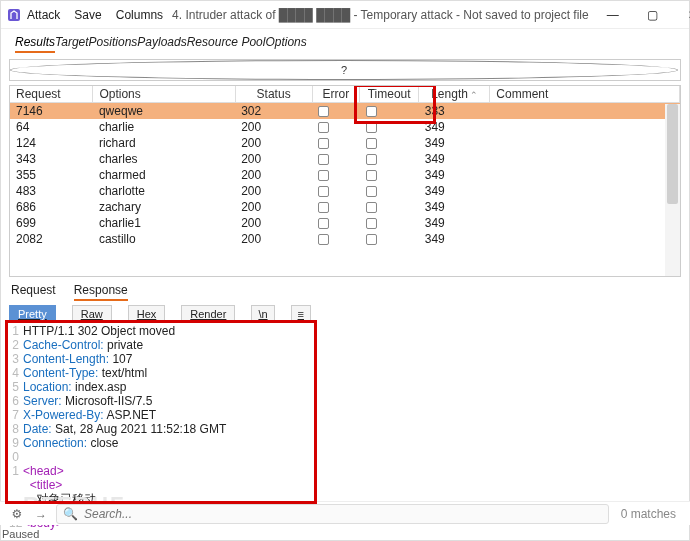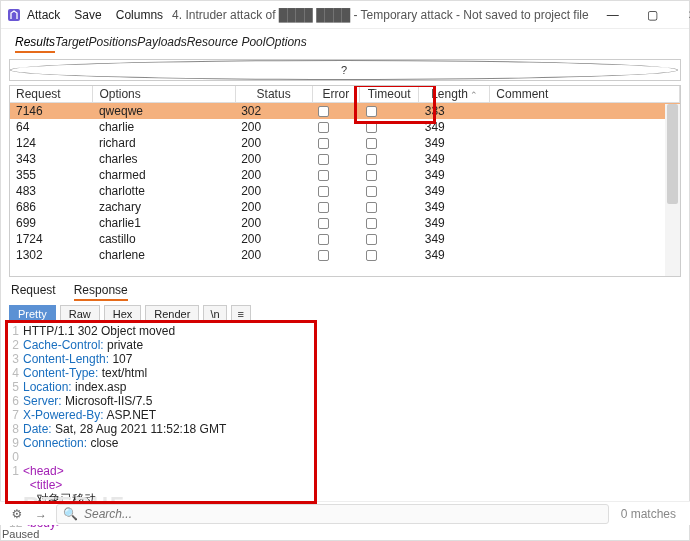--- a/index.html
+++ b/index.html
@@ -25,21 +25,21 @@
   th.center { text-align: center; }
   tr.sel td { background: #f4b17e; }
   td.center { text-align: left; }
   .cb { display: inline-block; width: 11px; height: 11px; border: 1px solid #888; border-radius: 2px; background: #fff; vertical-align: middle; }
   .sort-arrow { font-size: 9px; color: #888; margin-left: 2px; }
   .red-box-col { position: absolute; border: 3px solid #d40000; pointer-events: none; }
   .rb1 { left: 344px; top: -2px; width: 82px; height: 40px; }
   .subtabs { display: flex; gap: 18px; padding: 6px 10px 0 10px; height: 24px; }
   .subtab { cursor: default; }
   .subtab.active { border-bottom: 2px solid #e66b1a; }
-  .respbar { display: flex; align-items: center; gap: 4px; padding: 4px 8px 0 8px; }
+  .respbar { display: flex; align-items: center; gap: 16px; padding: 4px 8px 0 8px; text-decoration: underline; }
   .respbtn { border: 1px solid #ccc; border-bottom: none; padding: 2px 8px; background: #f5f5f5; cursor: default; font-size: 11px; }
   .respbtn.active { background: #5b91d4; color: #fff; border-color: #5b91d4; }
   .respbtn.sep { padding: 2px 6px; }
   .respbtn.ham { padding: 2px 6px; }
   .response-area { position: relative; margin: 0 8px; }
   .rb2 { position: absolute; border: 3px solid #d40000; left: -4px; top: -2px; width: 312px; height: 184px; pointer-events: none; z-index: 5; }
   .code { font-family: Consolas, monospace; font-size: 11px; line-height: 14px; padding: 2px 0 0 0; height: 180px; overflow: hidden; background: #fff; }
   .gut { display: inline-block; width: 14px; color: #bbb; text-align: right; padding-right: 4px; user-select: none; }
   .kw { color: #1a6fbf; }
   .tag { color: #a31fb5; }
@@ -181,31 +181,22 @@
           <tr>
             <td>699</td>
             <td>charlie1</td>
             <td class="center">200</td>
             <td class="center"><span class="cb"></span></td>
             <td class="center"><span class="cb"></span></td>
             <td>349</td>
             <td></td>
           </tr>
           <tr>
-            <td>1724</td>
+            <td>2082</td>
             <td>castillo</td>
-            <td class="center">200</td>
-            <td class="center"><span class="cb"></span></td>
-            <td class="center"><span class="cb"></span></td>
-            <td>349</td>
-            <td></td>
-          </tr>
-          <tr>
-            <td>1302</td>
-            <td>charlene</td>
             <td class="center">200</td>
             <td class="center"><span class="cb"></span></td>
             <td class="center"><span class="cb"></span></td>
             <td>349</td>
             <td></td>
           </tr>
         </tbody>
     </table>
     <div class="scrollbar-v">
         <div class="thumb"></div>

